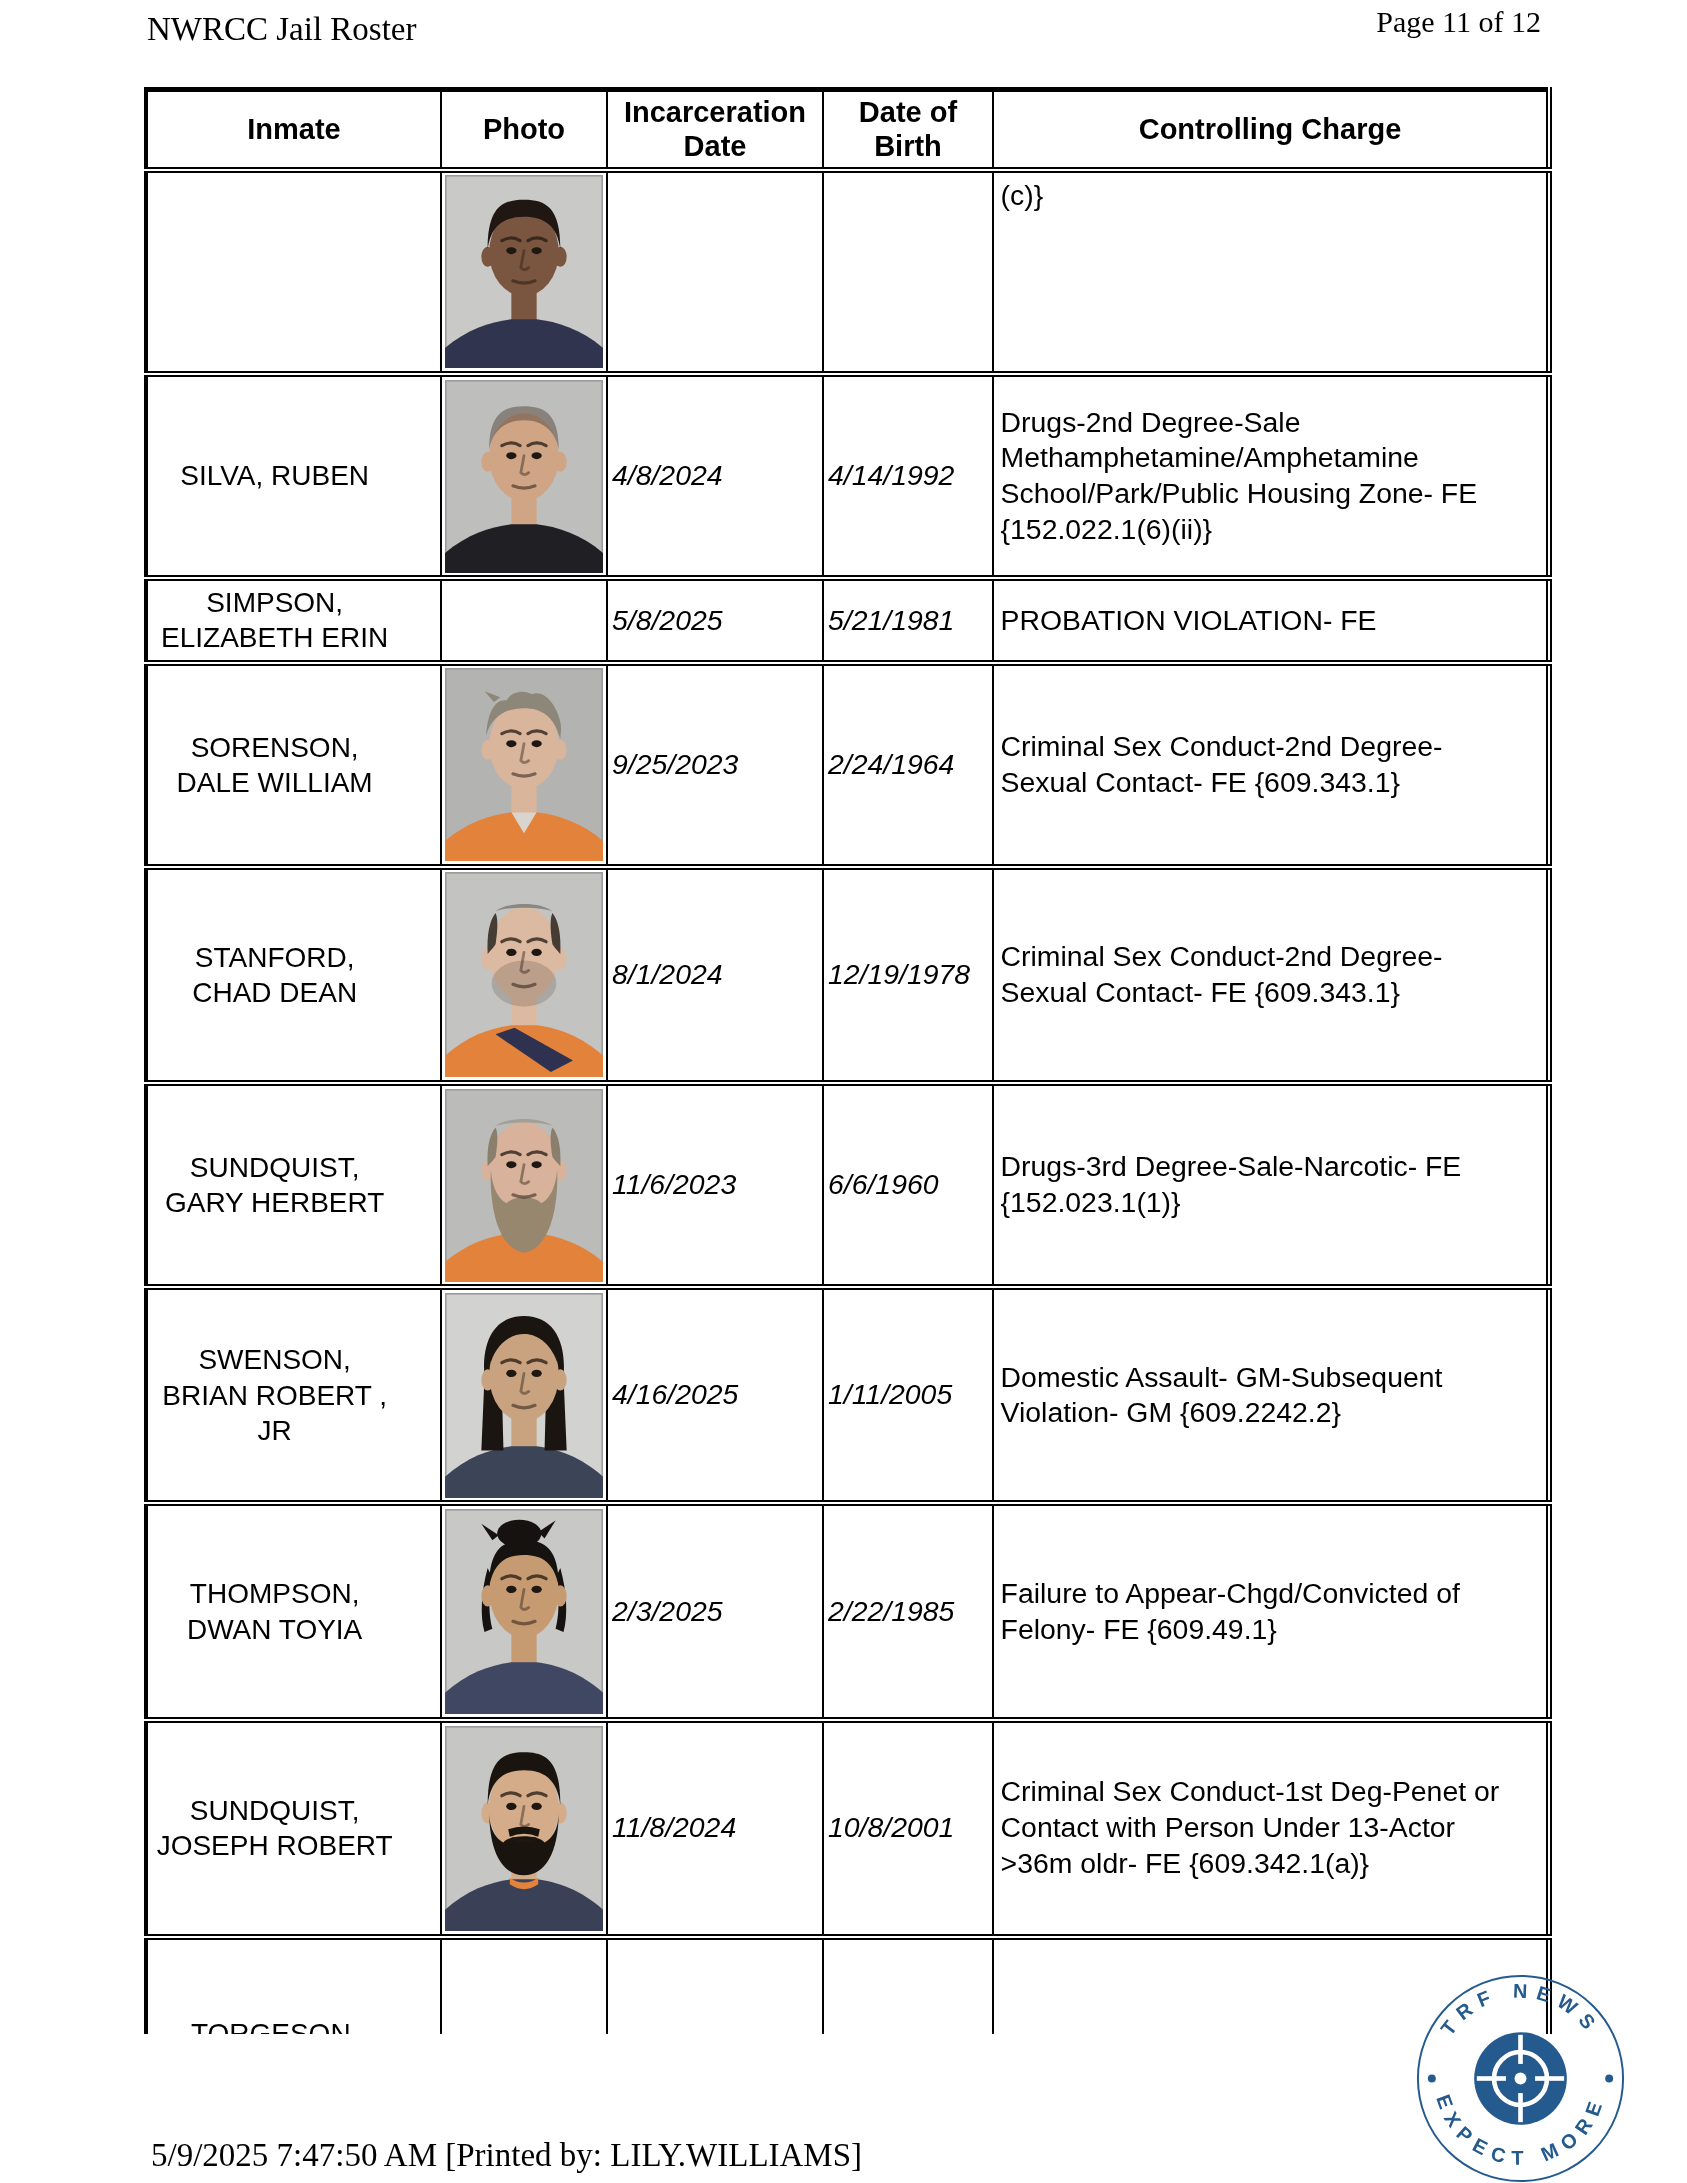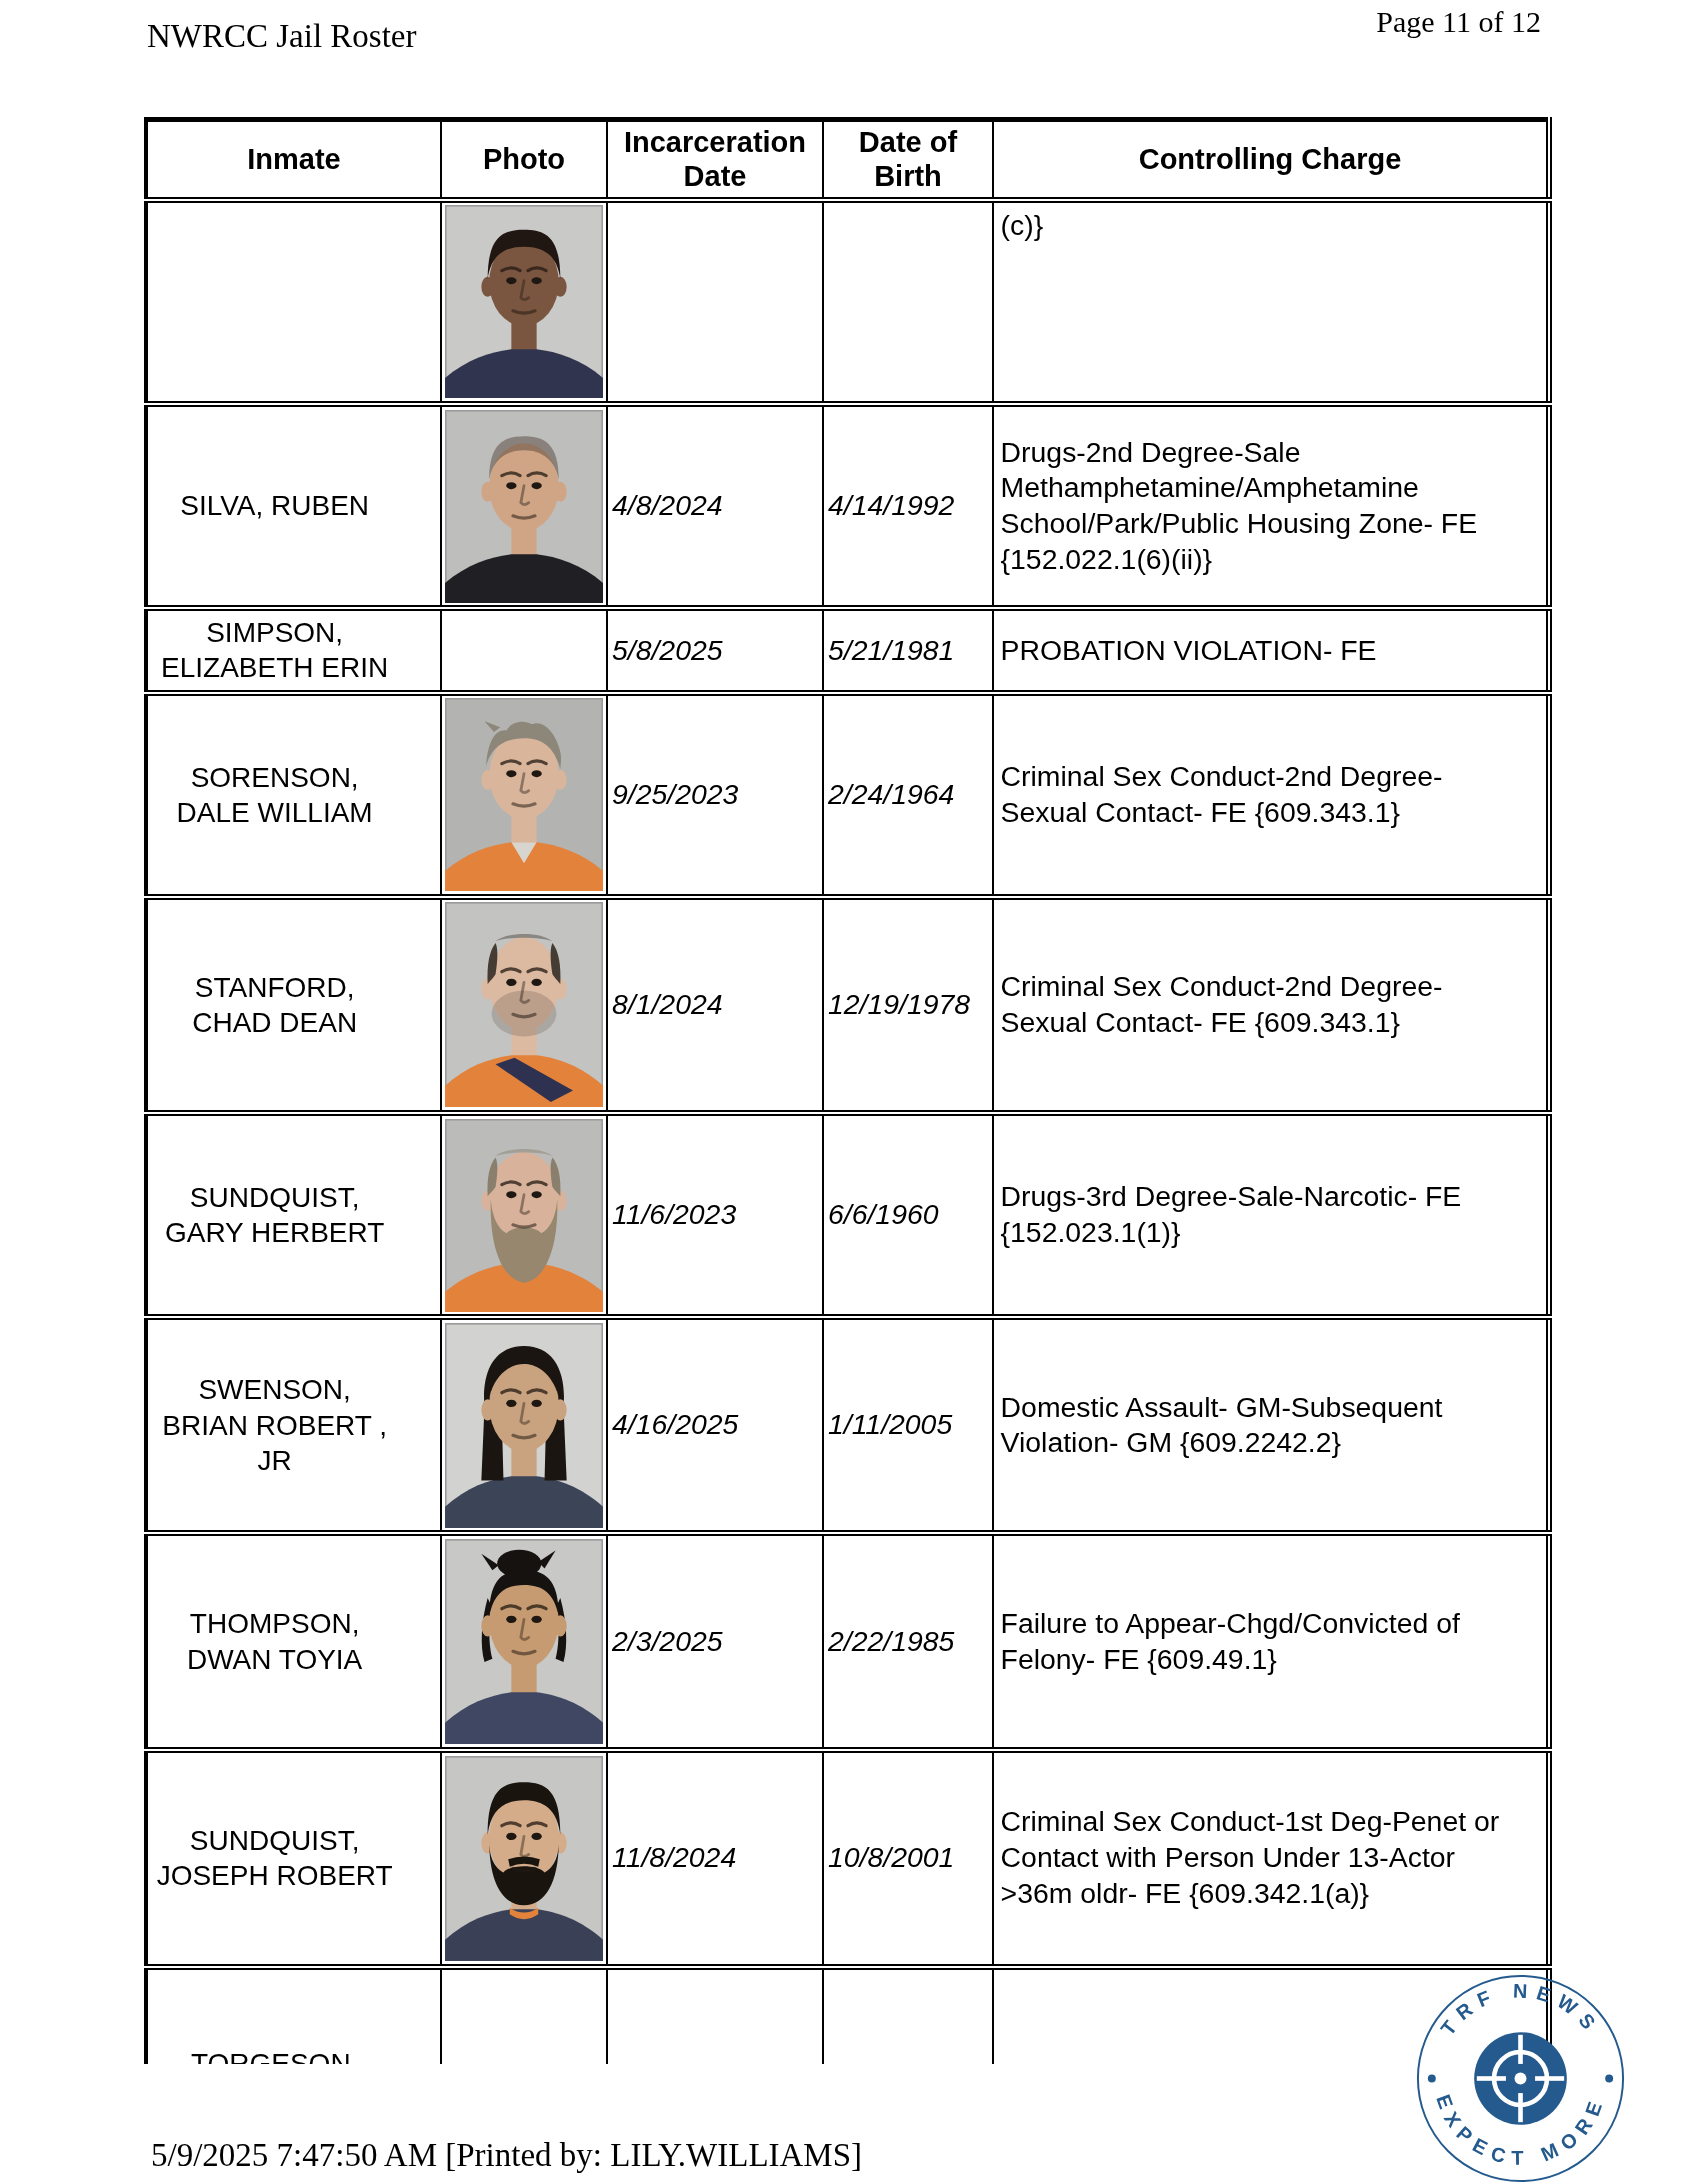--- a/index.html
+++ b/index.html
@@ -4,29 +4,29 @@
 <style>
   :root { --logo:#245a8d; }
   * { box-sizing:border-box; }
   html,body { margin:0; padding:0; }
   body {
     width:1687px; height:2183px; position:relative; overflow:hidden;
     background:#ffffff; color:#000;
     font-family:"Liberation Sans", sans-serif;
   }
   .doc-title {
-    position:absolute; left:147px; top:18px;
+    position:absolute; left:147px; top:11px;
     font-family:"Liberation Serif", serif; font-size:33px; line-height:1.1;
   }
   .doc-pagenum {
     position:absolute; right:146px; top:5.3px;
     font-family:"Liberation Serif", serif; font-size:30px; line-height:1.1;
   }
   .table-wrap {
-    position:absolute; left:144px; top:117px; width:1417px; height:1947px;
+    position:absolute; left:144px; top:87px; width:1417px; height:1947px;
     overflow:hidden;
   }
   table.roster {
     border-collapse:collapse; table-layout:fixed; width:1403px;
     border-top:5.3px solid #000; border-left:4px solid #000; border-right:6.6px double #000;
   }
   .roster th, .roster td { border:2.6px solid #000; padding:0; vertical-align:middle; }
   .roster tbody tr > td { border-top:6.6px double #000; }
   .roster th {
     font-weight:bold; font-size:29px; line-height:1.2; text-align:center;

